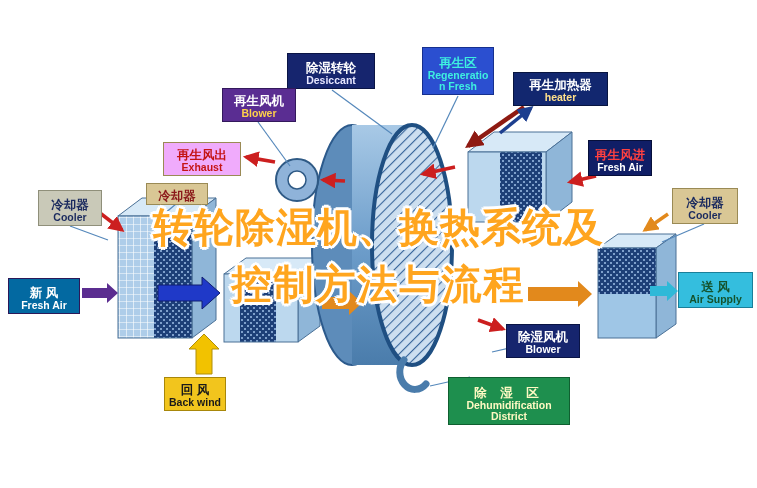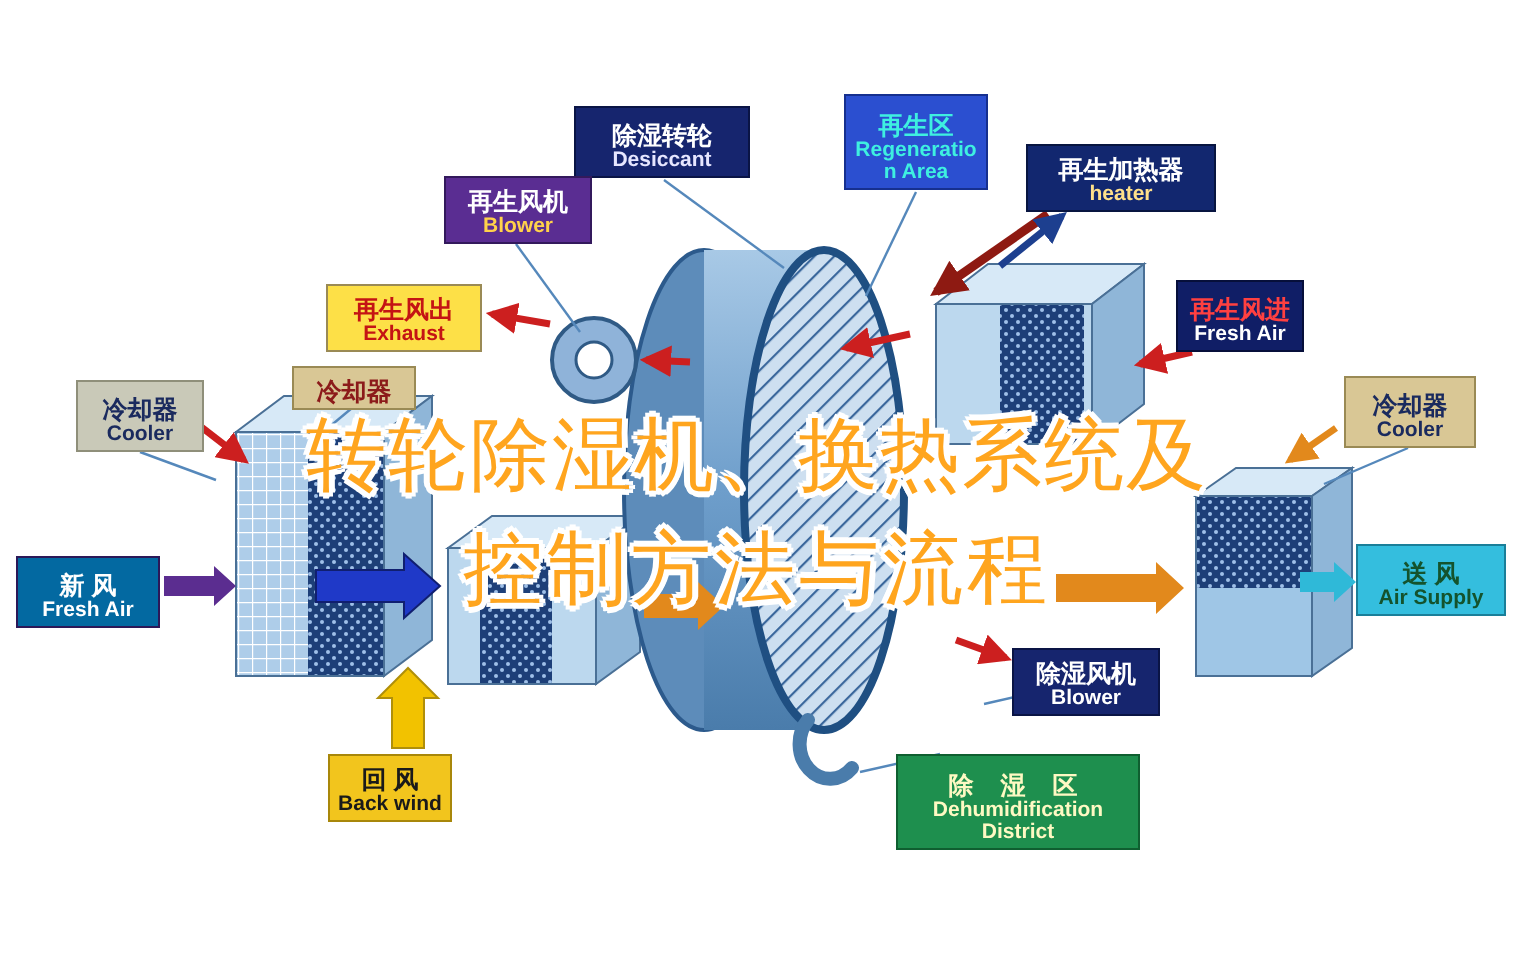--- a/index.html
+++ b/index.html
@@ -14,35 +14,35 @@
   .lbl .zh{font-weight:bold;font-size:12.5px;white-space:nowrap}
   .lbl .en{font-weight:bold;font-size:10.5px;word-break:break-word}
 
   .lbl-desiccant{background:#16256e;border-color:#0a1445;color:#fff}
   .lbl-desiccant .en{color:#e6e6ff}
   .lbl-regenarea{background:#2b4fd0;border-color:#16308f;color:#3ef0e0}
   .lbl-regenblower{background:#5a2d92;border-color:#33195c;color:#fff}
   .lbl-regenblower .en{color:#ffd24a}
   .lbl-heater{background:#12276f;border-color:#081540;color:#fff}
   .lbl-heater .en{color:#ffe08a}
-  .lbl-exhaust{background:#fde047;border-color:#9a8a55;color:#c41414}
+  .lbl-exhaust{background:#f0abfc;border-color:#9a8a55;color:#c41414}
   .lbl-freshairin{background:#101e66;border-color:#060f3a;color:#ff4040}
   .lbl-freshairin .en{color:#ffffff}
   .lbl-coolerleft{background:#c9c9b8;border-color:#8f8f7a;color:#1a2a5e}
   .lbl-coolermid{background:#d9c795;border-color:#9a8a55;color:#8b1a1a}
   .lbl-coolerright{background:#d9c795;border-color:#9a8a55;color:#1a2a5e}
   .lbl-freshair{background:#0369a1;border-color:#2c1858;color:#fff}
   .lbl-airsupply{background:#34bede;border-color:#1a7f99;color:#14532d}
   .lbl-backwind{background:#f2c51d;border-color:#a8870a;color:#1a1a1a}
   .lbl-dhblower{background:#16256e;border-color:#0a1445;color:#ffffff}
   .lbl-district{background:#1e8f4e;border-color:#0f5f30;color:#fef9c3}
   .lbl-district .zh{letter-spacing:5px}
 
   .title{position:absolute;left:0;right:0;top:200px;z-index:50;text-align:center;
-         font-weight:normal;color:#ffa51e;
+         font-weight:bold;color:#ffa51e;
          text-shadow:-2px -2px 0 #fff,2px -2px 0 #fff,-2px 2px 0 #fff,2px 2px 0 #fff,
                       0 -3px 0 #fff,0 3px 0 #fff,-3px 0 0 #fff,3px 0 0 #fff}
   .title .t1{font-size:40px;letter-spacing:1px}
   .title .t2{font-size:40px;letter-spacing:2px;margin-top:2px}
 </style>
 </head>
 <body>
 
 <div class="stage">
 
@@ -156,21 +156,21 @@
     <polygon points="650,286 667,286 667,281 678,291 667,301 667,296 650,296" fill="#2fb9d8"></polygon>
   </svg>
 
   <div class="lbl lbl-desiccant" style="left:287px;top:53px;width:88px;height:36px">
     <span class="zh">除湿转轮</span>
     <span class="en">Desiccant</span>
   </div>
 
   <div class="lbl lbl-regenarea" style="left:422px;top:47px;width:72px;height:48px">
     <span class="zh">再生区</span>
-    <span class="en">Regeneration Area</span>
+    <span class="en">Regeneration Fresh</span>
   </div>
 
   <div class="lbl lbl-regenblower" style="left:222px;top:88px;width:74px;height:34px">
     <span class="zh">再生风机</span>
     <span class="en">Blower</span>
   </div>
 
   <div class="lbl lbl-heater" style="left:513px;top:72px;width:95px;height:34px">
     <span class="zh">再生加热器</span>
     <span class="en">heater</span>

